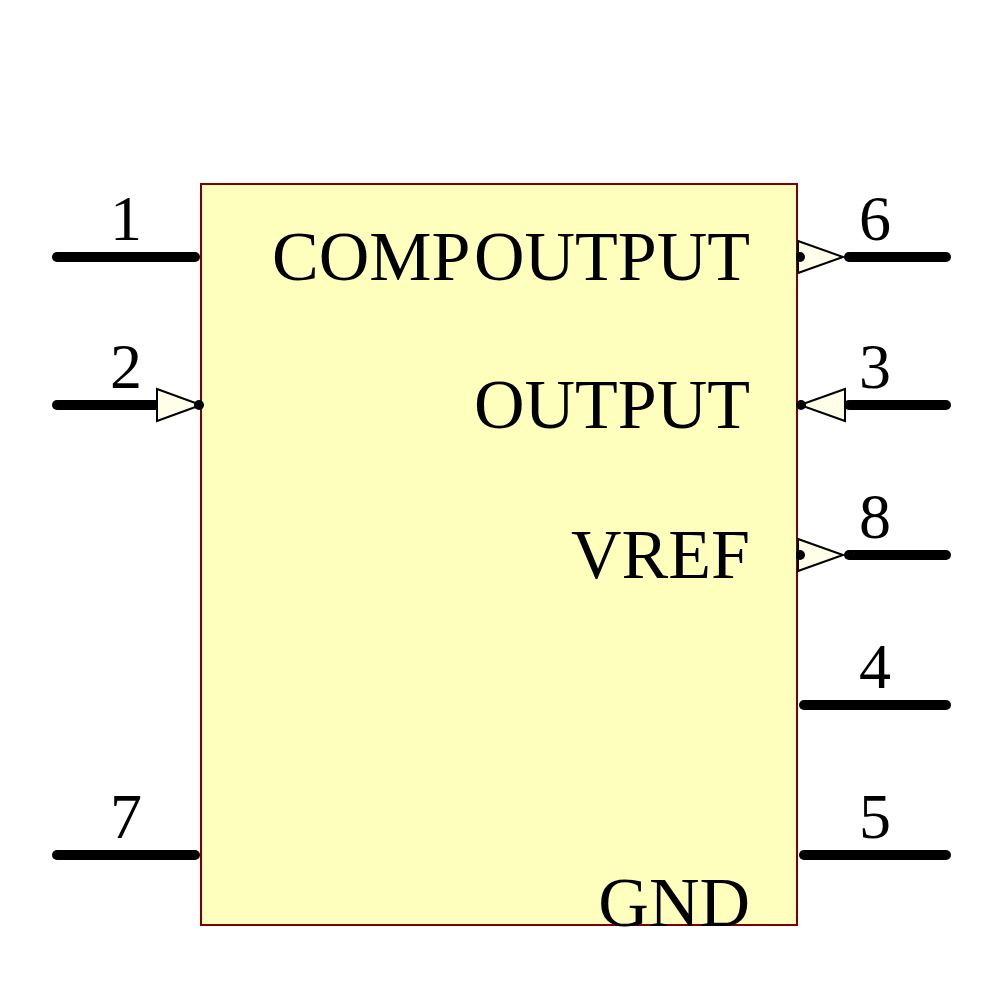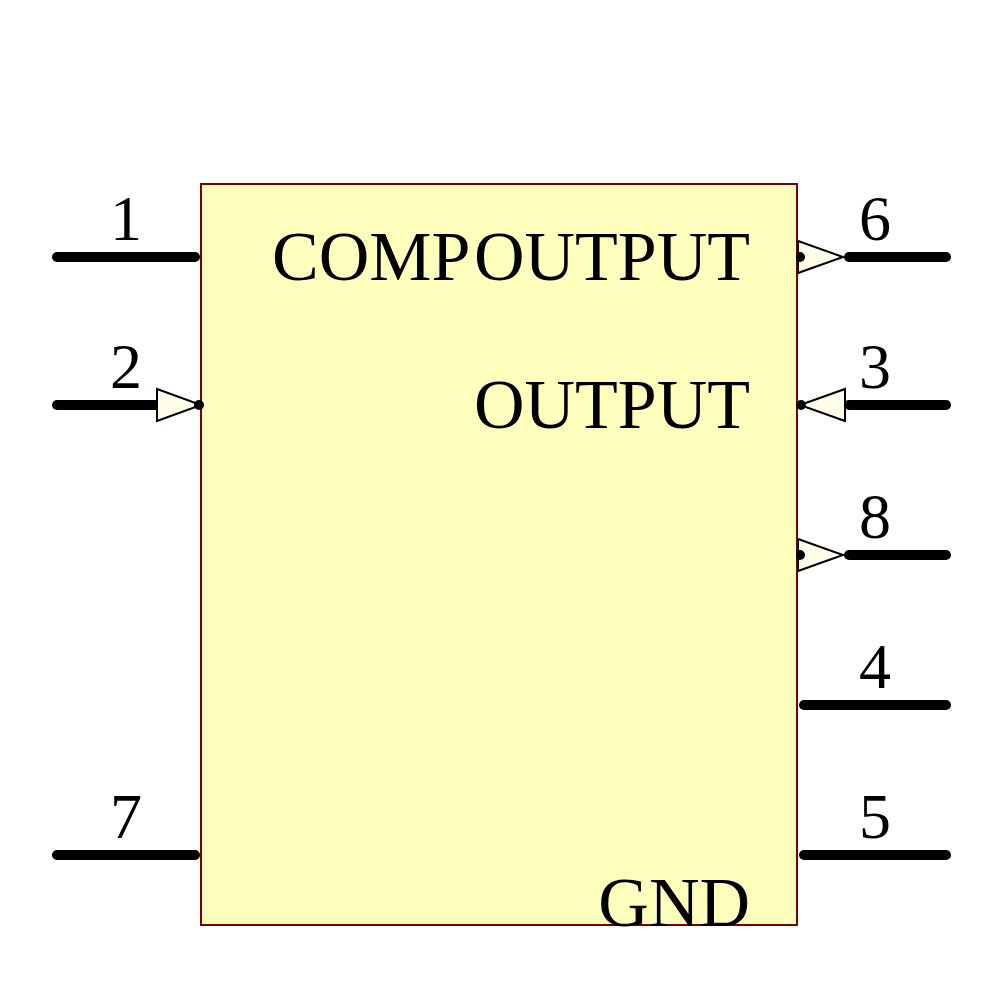--- a/index.html
+++ b/index.html
@@ -93,20 +93,21 @@
   <div class="pin-line" style="left:844px; top:400px; width:107px;"></div>
   <div class="pin-num num-right" style="top:332px;">3</div>
   <div class="pin-label label-right" style="top:368px;">OUTPUT</div>
 
   <svg class="arrow" style="left:796px; top:537px;" width="52" height="36">
     <polygon points="2,2 2,34 47,18"></polygon>
     <circle cx="4" cy="18" r="5"></circle>
   </svg>
   <div class="pin-line" style="left:844px; top:550px; width:107px;"></div>
   <div class="pin-num num-right" style="top:482px;">8</div>
+  <div class="pin-label label-right" style="top:518px;">VREF</div>
 
   <div class="pin-line" style="left:799px; top:700px; width:152px;"></div>
   <div class="pin-num num-right" style="top:632px;">4</div>
 
   <div class="pin-line" style="left:799px; top:850px; width:152px;"></div>
   <div class="pin-num num-right" style="top:782px;">5</div>
   <div class="pin-label label-right" style="top:818px;margin-top:48px;">GND</div>
 
 </div>
 

